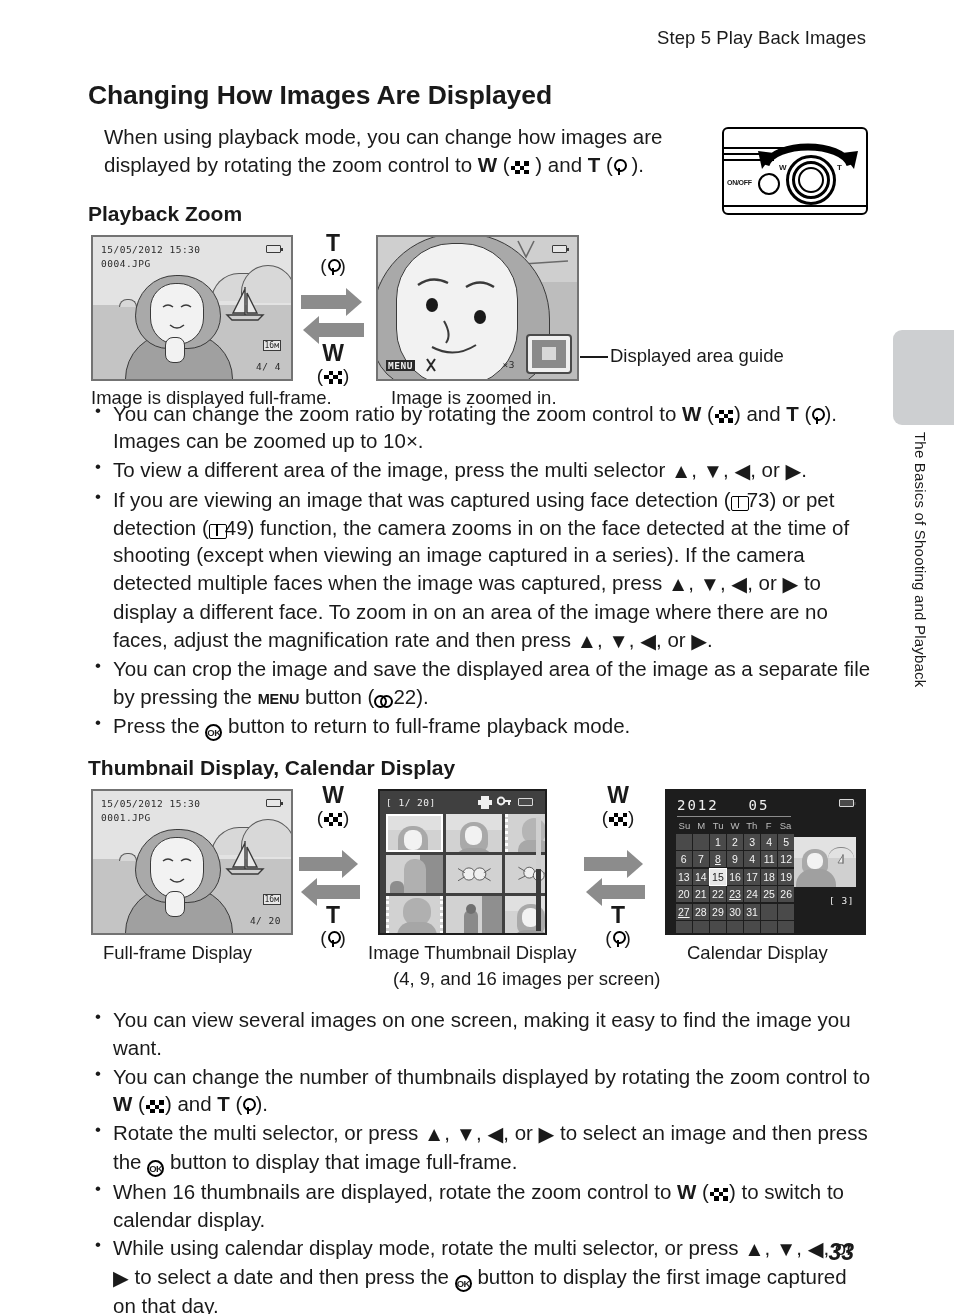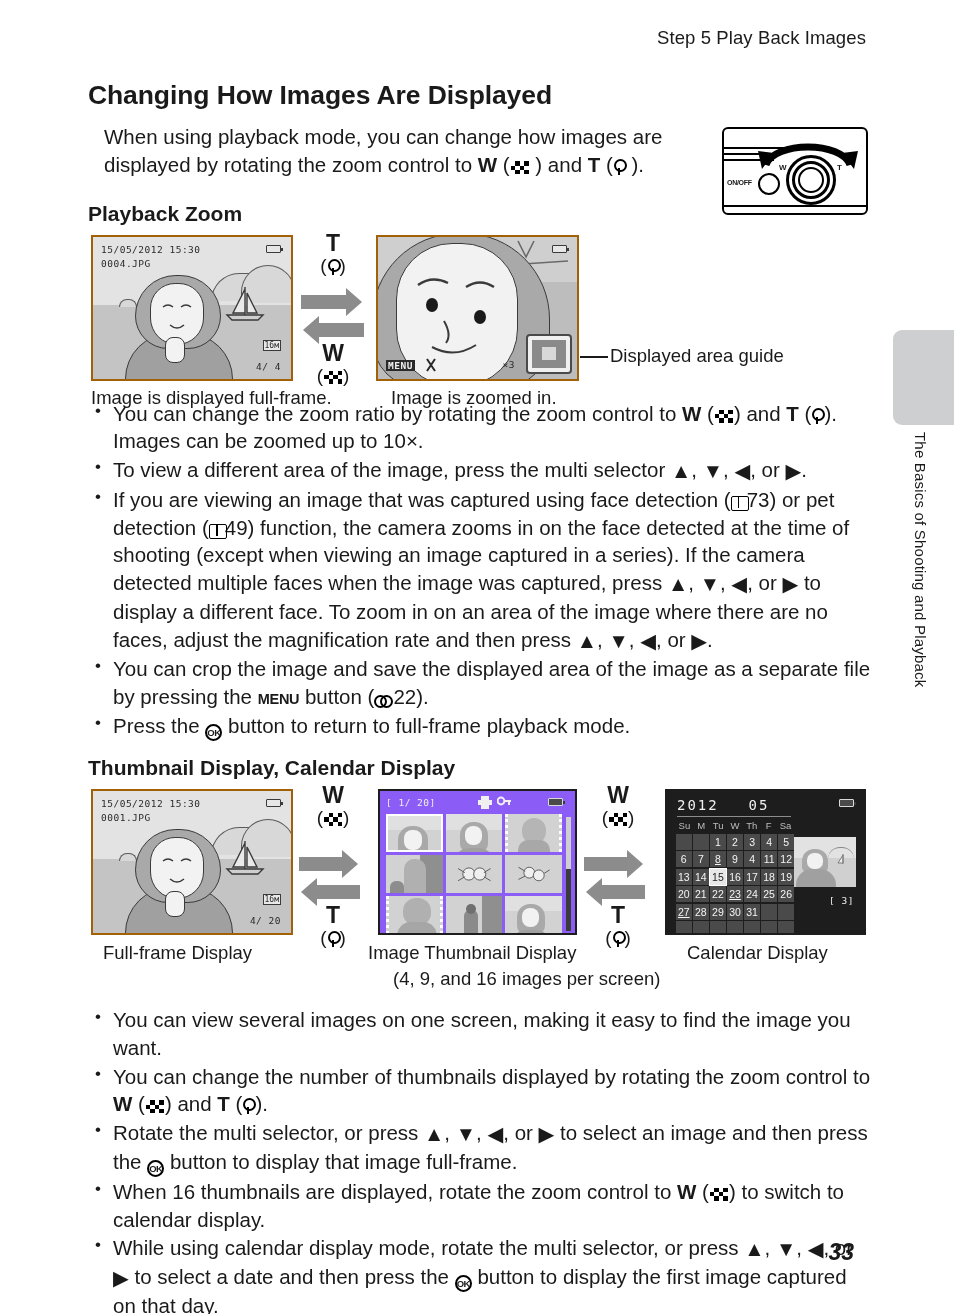--- a/index.html
+++ b/index.html
@@ -98,21 +98,21 @@
     position:absolute; left:3px; top:50px;
     font-size:7px; font-weight:bold; letter-spacing:-.3px;
   }
   .cam-wlabel { position:absolute; left:55px; top:34px; font-size:8px; font-weight:bold;}
   .cam-tlabel { position:absolute; left:113px; top:34px; font-size:8px; font-weight:bold;}
   .cam-arc { position:absolute; left:24px; top:2px; width:120px; height:42px; }
 
   
   .screen {
     position: relative;
-    border: 2px solid #a16207;
+    border: 2px solid #737373;
     background: #d6d6d6;
     overflow: hidden;
   }
   .scr-osd {
     position: absolute;
     font-family: "DejaVu Sans Mono", monospace;
     font-size: 9.5px;
     color: #2a2a2a;
     letter-spacing: .5px;
     white-space: nowrap;
@@ -403,21 +403,21 @@
       <div class="wt-letter">W</div>
       <div class="wt-paren">(<span class="ic-chk"><i></i><i></i><i></i><i></i><i></i><i></i></span>)</div>
     </div>
     <div class="arrow-right" style="left:211px;top:71px;width:44px;"></div>
     <div class="arrow-left" style="left:228px;top:99px;width:44px;"></div>
     <div class="wt-label" style="left:215px;top:118px;">
       <div class="wt-letter">T</div>
       <div class="wt-paren">(<span class="ic-mag"></span>)</div>
     </div>
 
-    <div class="screen" style="position:absolute;left:290px;top:3px;width:199px;height:146px;background:#8b5cf6;border-color:#1d1d1d;">
+    <div class="screen" style="position:absolute;left:290px;top:3px;width:169px;height:146px;background:#404040;border-color:#1d1d1d;">
       <div class="scr-osd" style="left:6px;top:6px;color:#f0f0f0;">[    1/   20]</div>
       <svg style="position:absolute;left:98px;top:5px;" width="14" height="13" viewBox="0 0 14 13">
         <rect x="3" y="0" width="8" height="4" fill="#f0f0f0"></rect>
         <rect x="0" y="4" width="14" height="5" fill="#f0f0f0"></rect>
         <rect x="3" y="9" width="8" height="4" fill="#f0f0f0"></rect>
       </svg>
       <svg style="position:absolute;left:117px;top:5px;" width="14" height="13" viewBox="0 0 14 13">
         <circle cx="4" cy="5" r="3.4" fill="none" stroke="#f0f0f0" stroke-width="2"></circle>
         <rect x="7" y="4" width="7" height="2" fill="#f0f0f0"></rect>
         <rect x="11" y="6" width="2" height="3" fill="#f0f0f0"></rect>

